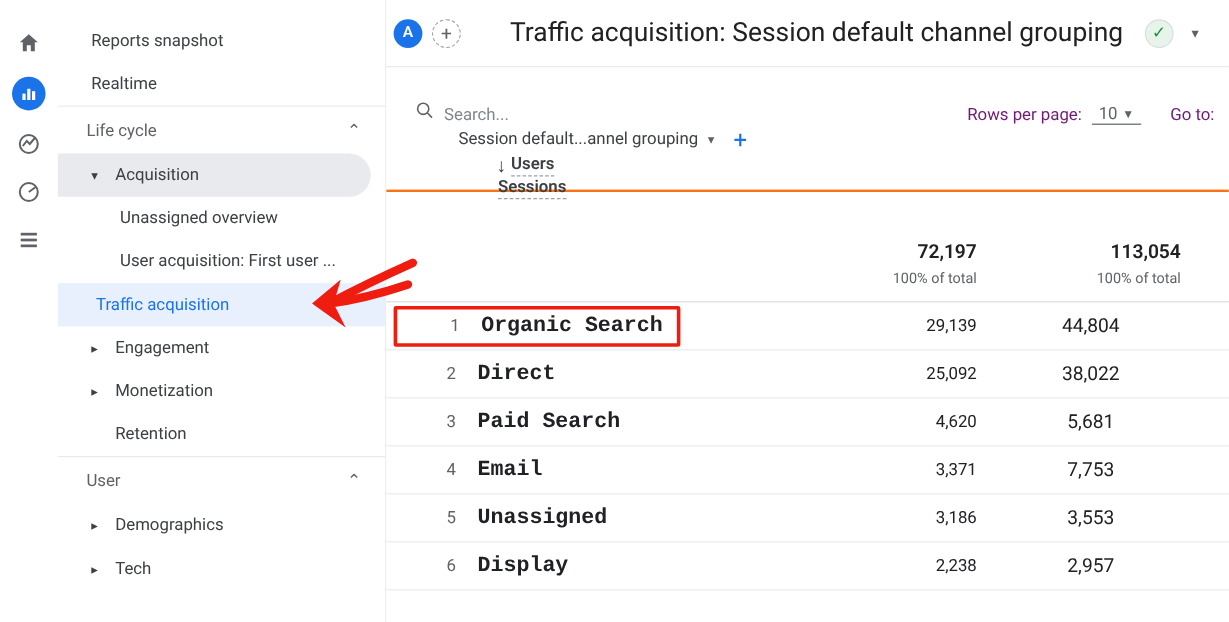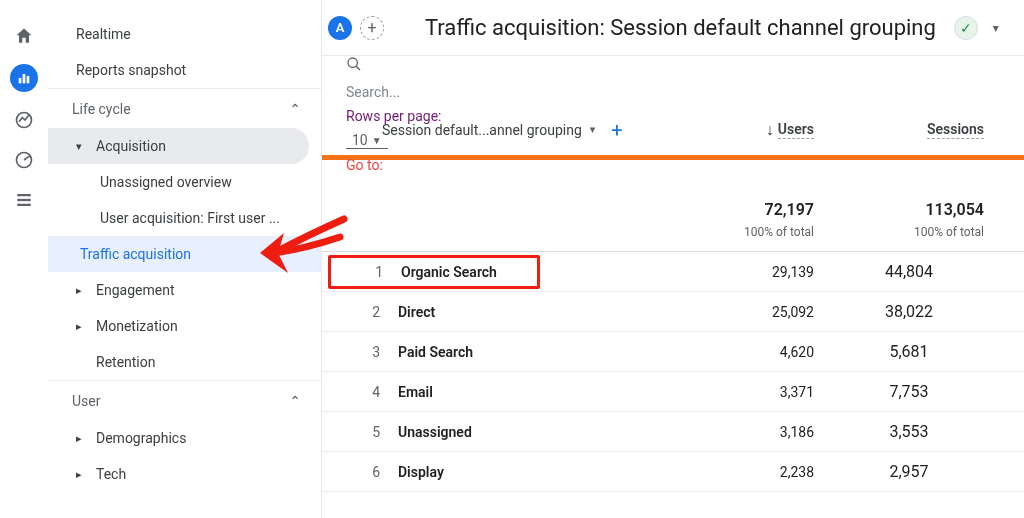--- a/index.html
+++ b/index.html
@@ -149,37 +149,37 @@
       color: #5f6368;
       display: flex;
       align-items: center; justify-content: center;
       font-size: 12px;
       cursor: pointer;
     }
     
     .controls-row {
       height: 48px;
       display: flex;
-      align-items: flex-start;
+      align-items: flex-end;
       padding: 0 12px 0 24px;
       gap: 8px;
       color: #5f6368;
       font-size: 14px;
-      flex-direction: column;
     }
     .controls-row .search-icon { color: #5f6368; font-size: 16px; }
     .controls-row .search-placeholder { color: #80868b; flex: 1; }
     .controls-row .rpp { color: #701a75; }
     .controls-row .rpp-val { border-bottom: 1px solid #5f6368; padding: 0 6px; display: inline-flex; align-items: center; gap: 4px; }
-    .controls-row .goto { color: #ef4444; }
+    .controls-row .goto { margin-left: 16px; color: #701a75; }
     
     .table-header-row {
       height: 56px;
       display: flex;
-      border-bottom: 5px solid #f97316;
+      border-bottom: 2px solid #f97316;
+      flex-direction: column;
     }
     .col-dim {
       width: 352px;
       display: flex;
       align-items: center;
       padding-left: 60px;
       gap: 8px;
       color: #3c4043;
       font-size: 14px;
     }
@@ -231,21 +231,21 @@
       align-items: center;
       border-bottom: 1px solid #e8eaed;
     }
     .data-row.highlighted .dim-cell-inner {
       border: 3px solid #ef1c10;
       border-radius: 2px;
     }
     .dim-cell { width: 352px; display: flex; align-items: center; }
     .dim-cell-inner { display: flex; align-items: center; height: 34px; padding: 0 12px 0 24px; margin-left: 6px; min-width: 212px; }
     .row-num { width: 28px; text-align: right; color: #5f6368; font-size: 14px; }
-    .row-name { margin-left: 18px; color: #202124; font-size: 14px; font-weight: 600; }
+    .row-name { margin-left: 18px; color: #202124; font-size: 18px; font-weight: 600; font-family: Liberation Mono, monospace; }
     .num-cell-u { width: 160px; text-align: right; padding-right: 20px; font-size: 14px; color: #202124; }
     .num-cell-s { width: 170px; text-align: center; padding-right: 20px; font-size: 16px; color: #202124; }
     
     .red-arrow {
       position: absolute;
       left: 256px;
       top: 211px;
       pointer-events: none;
     }
   </style>
@@ -280,22 +280,22 @@
   <div class="rail-icon">
     <svg width="18" height="18" viewBox="0 0 24 24" fill="currentColor">
         <rect x="3" y="4" width="18" height="3"></rect>
         <rect x="3" y="10.5" width="18" height="3"></rect>
         <rect x="3" y="17" width="18" height="3"></rect>
       </svg>
   </div>
 </div>
 
 <div class="sidebar">
+  <div class="side-item">Reports snapshot</div>
   <div class="side-item">Realtime</div>
-  <div class="side-item">Reports snapshot</div>
 
   <div class="side-section-header">
     <span>Life cycle</span>
     <span>⌃</span>
   </div>
   <div class="side-sub selected">
     <span class="arrow">▾</span>
     <span>Acquisition</span>
   </div>
   <div class="side-subsub">Unassigned overview</div>

